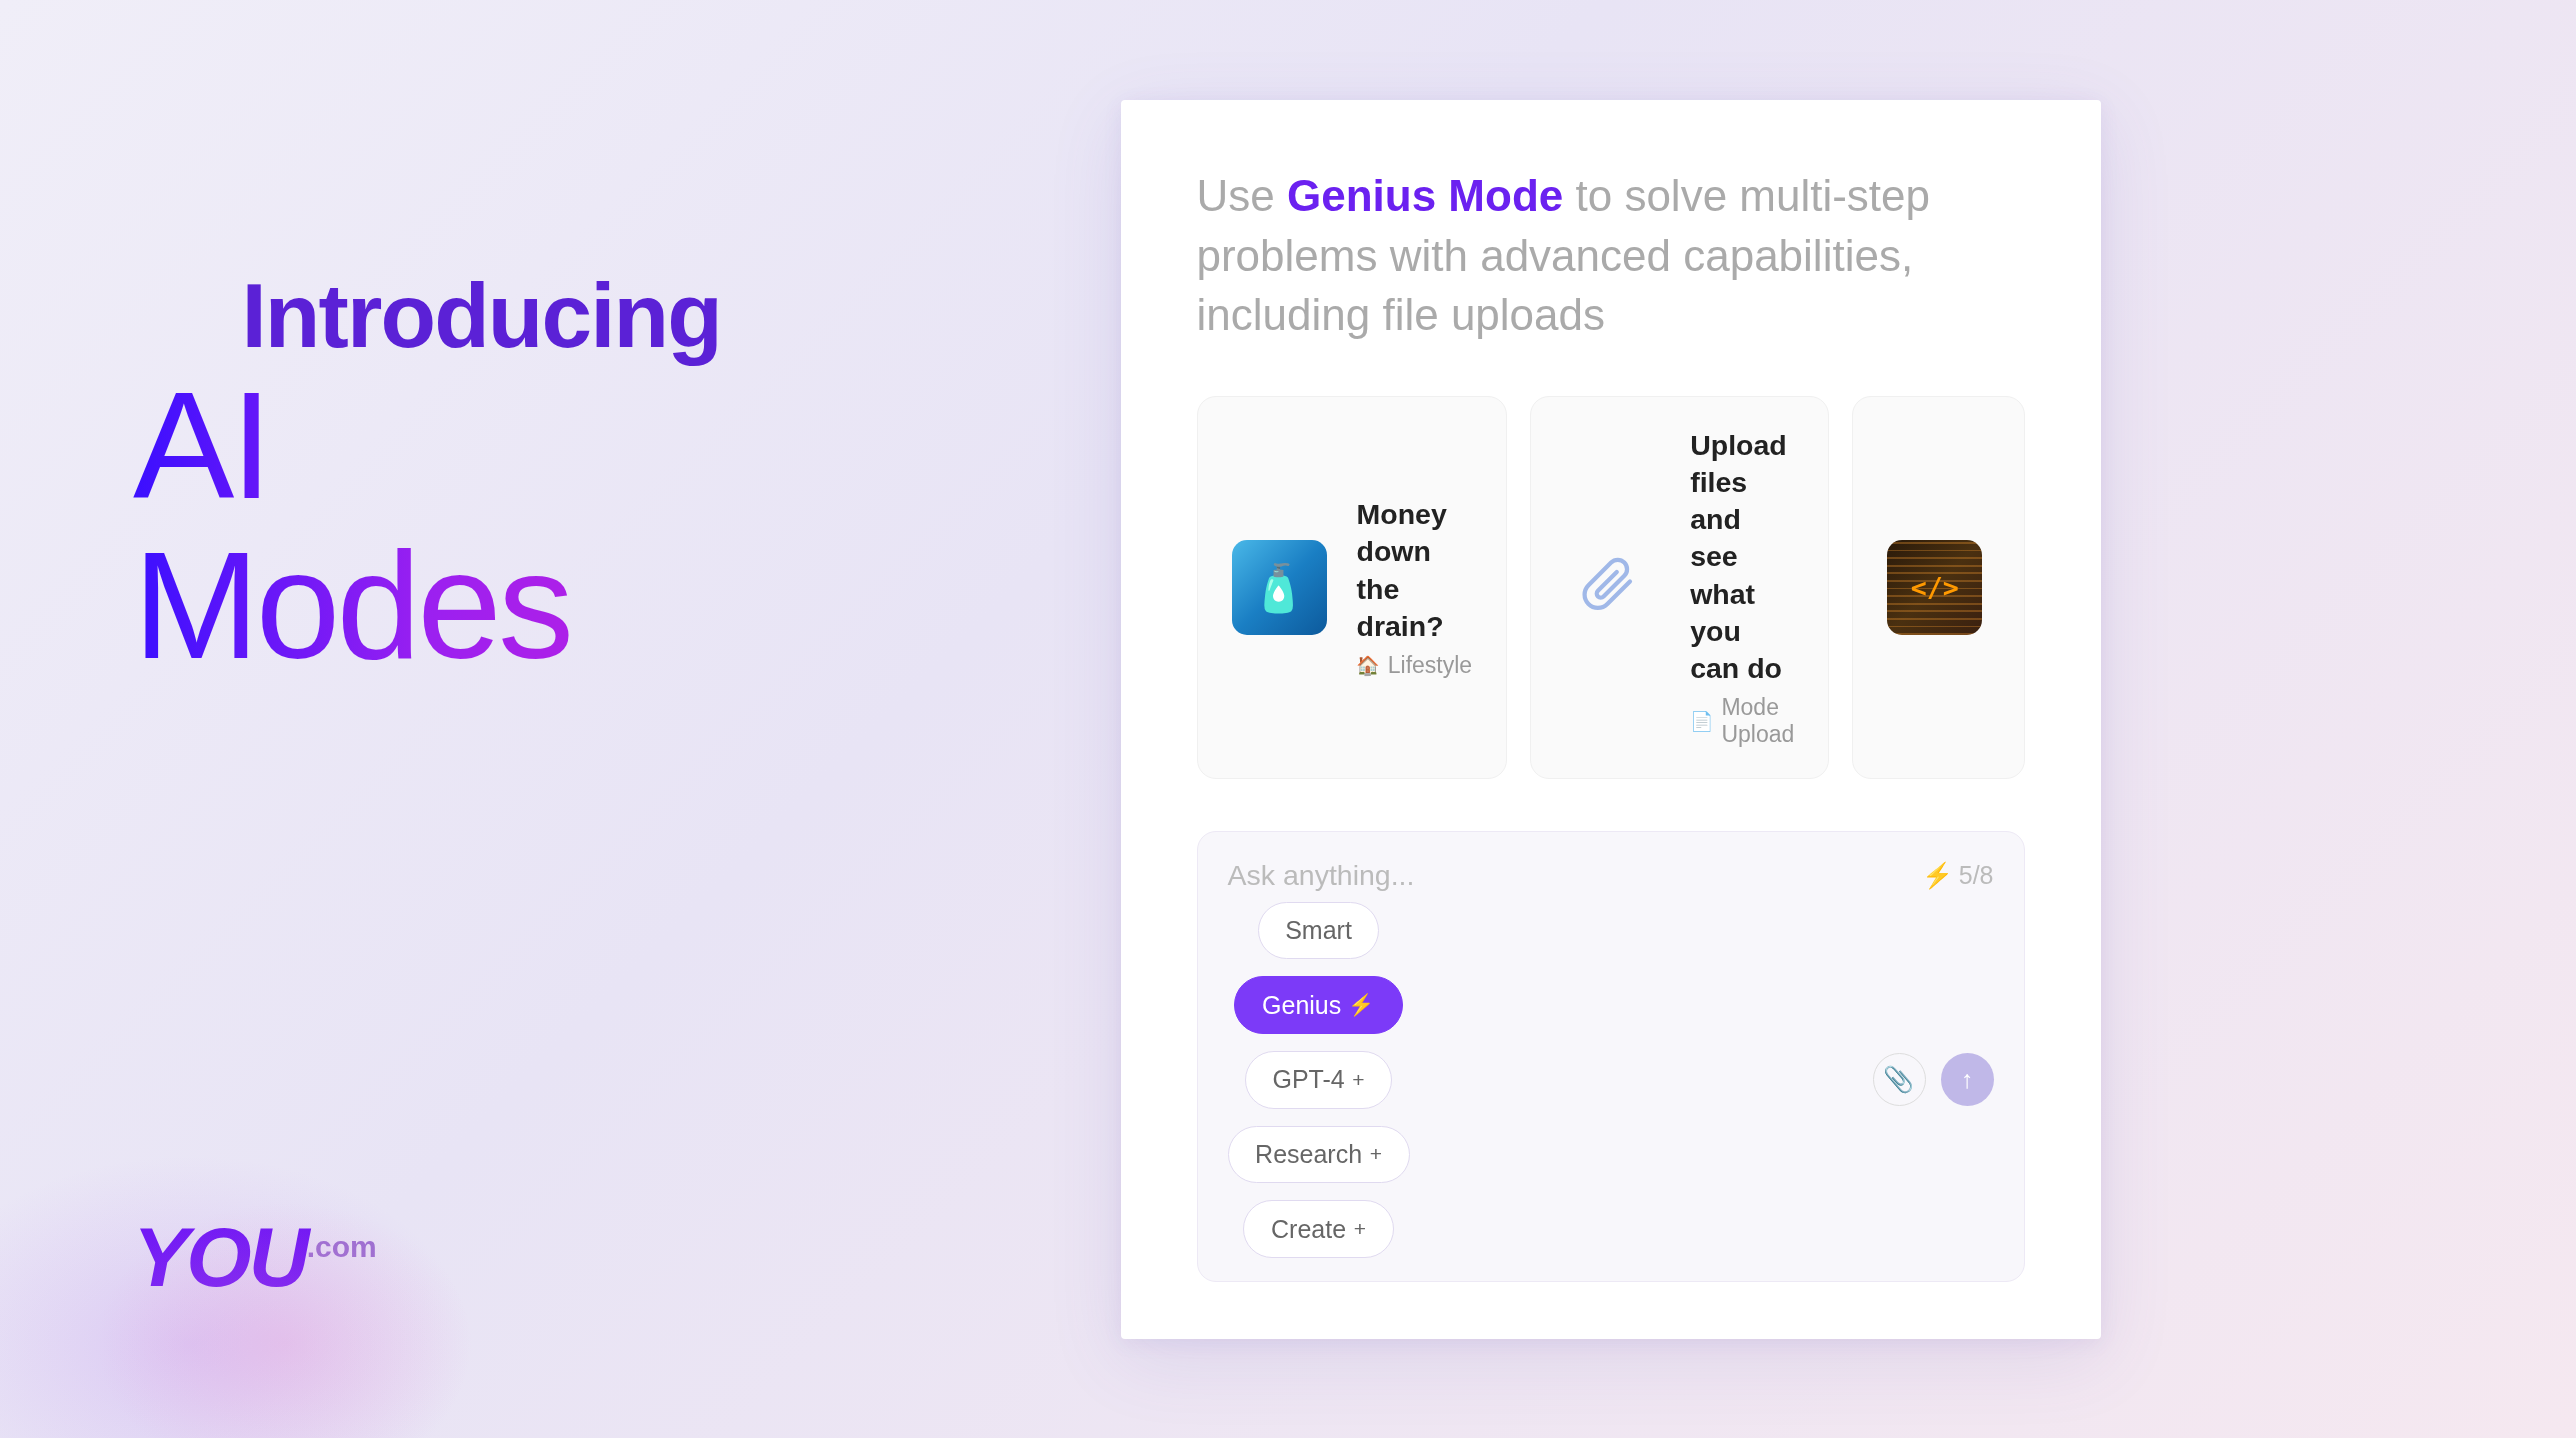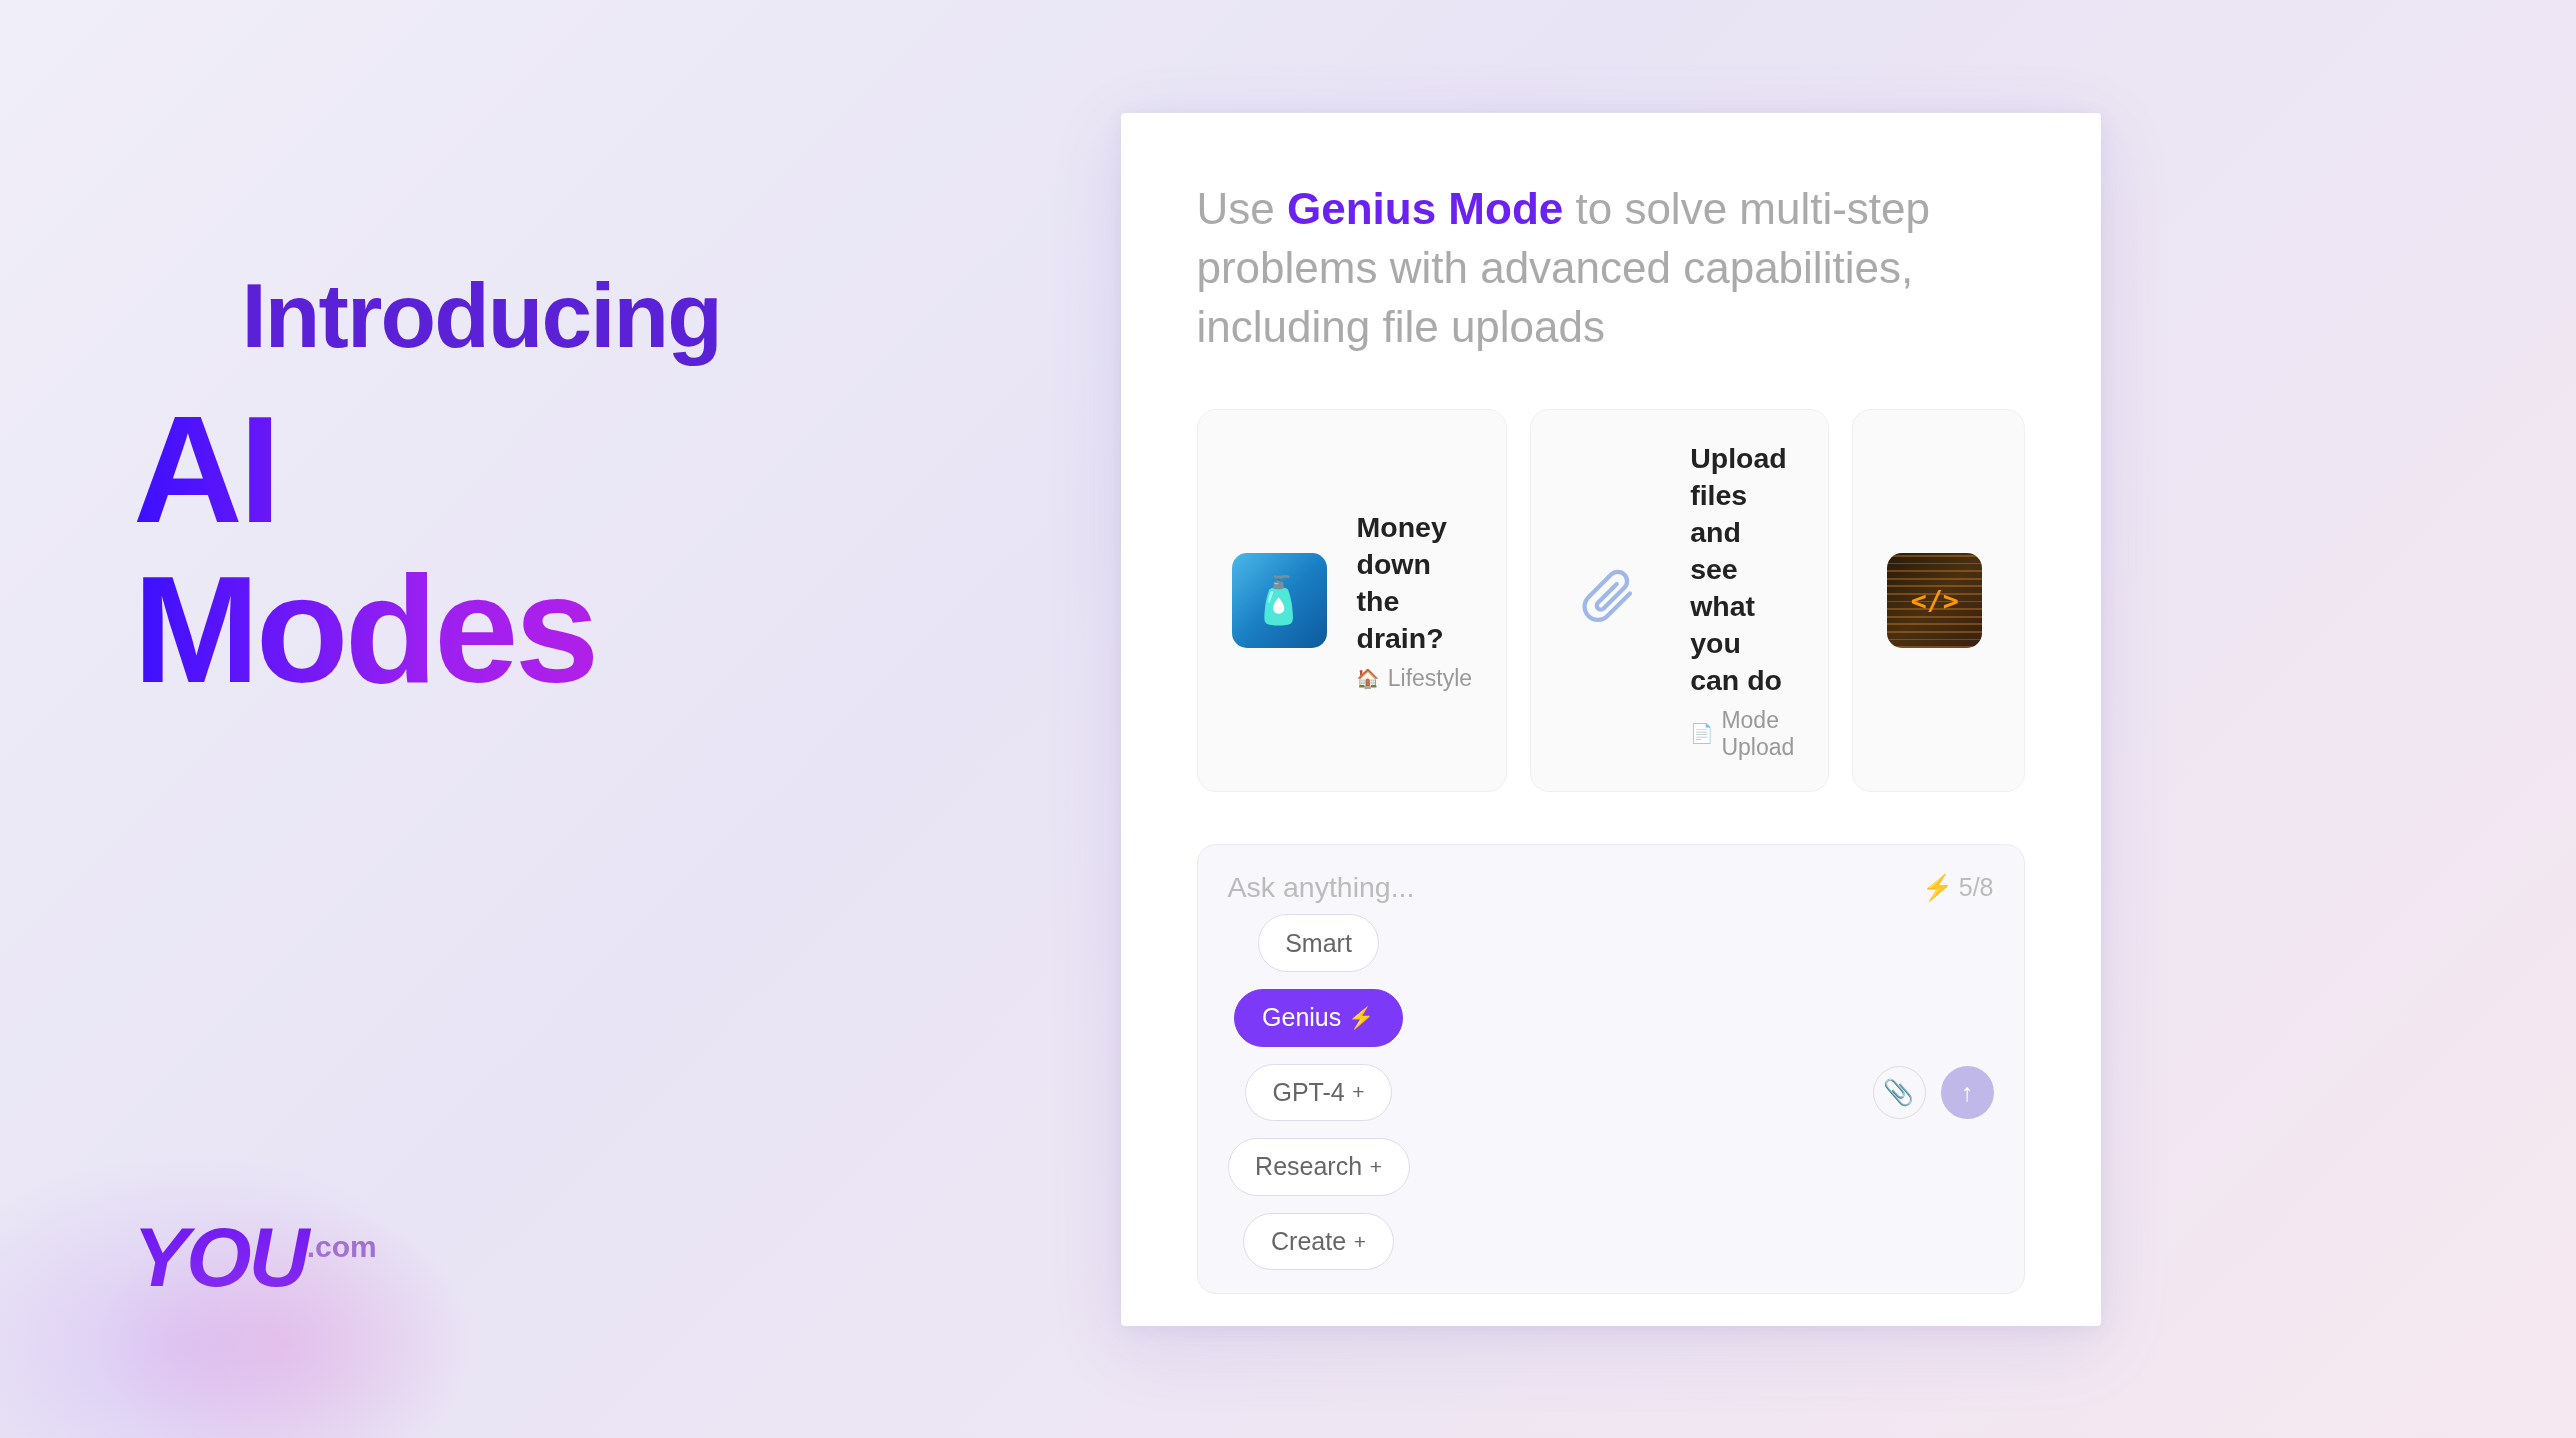--- a/index.html
+++ b/index.html
@@ -42,47 +42,46 @@
       font-size: 91px;
       font-weight: 800;
       color: #5b21d6;
       line-height: 1.1;
       letter-spacing: -1.9px;
       text-align: right;
     }
 
     .ai-modes-label {
       font-size: 152px;
-      font-weight: 700;
+      font-weight: 400;
       background: linear-gradient(90deg, #3b0fff 0%, #9b20f0 50%, #c020e0 100%);
       -webkit-background-clip: text;
       -webkit-text-fill-color: transparent;
       background-clip: text;
       line-height: 1.05;
       letter-spacing: -3.8px;
-      margin-top: 24px;
     }
 
     .logo-area {
       margin-bottom: 57px;
     }
 
     
     .right-panel {
       flex: 1;
       display: flex;
       justify-content: center;
       align-items: center;
       margin-left: 57px;
     }
 
     .card {
       background: white;
       border-radius: 4px;
-      padding: 66px 76px 32px 76px;
+      padding: 66px 76px 57px 76px;
       box-shadow: 0 19px 76px rgba(100, 80, 180, 0.12), 0 3.8px 19px rgba(100, 80, 180, 0.08);
       width: 980px;
       max-width: 1234px;
     }
 
     .card-headline {
       font-size: 44px;
       font-weight: 500;
       color: #aaa;
       line-height: 1.35;

